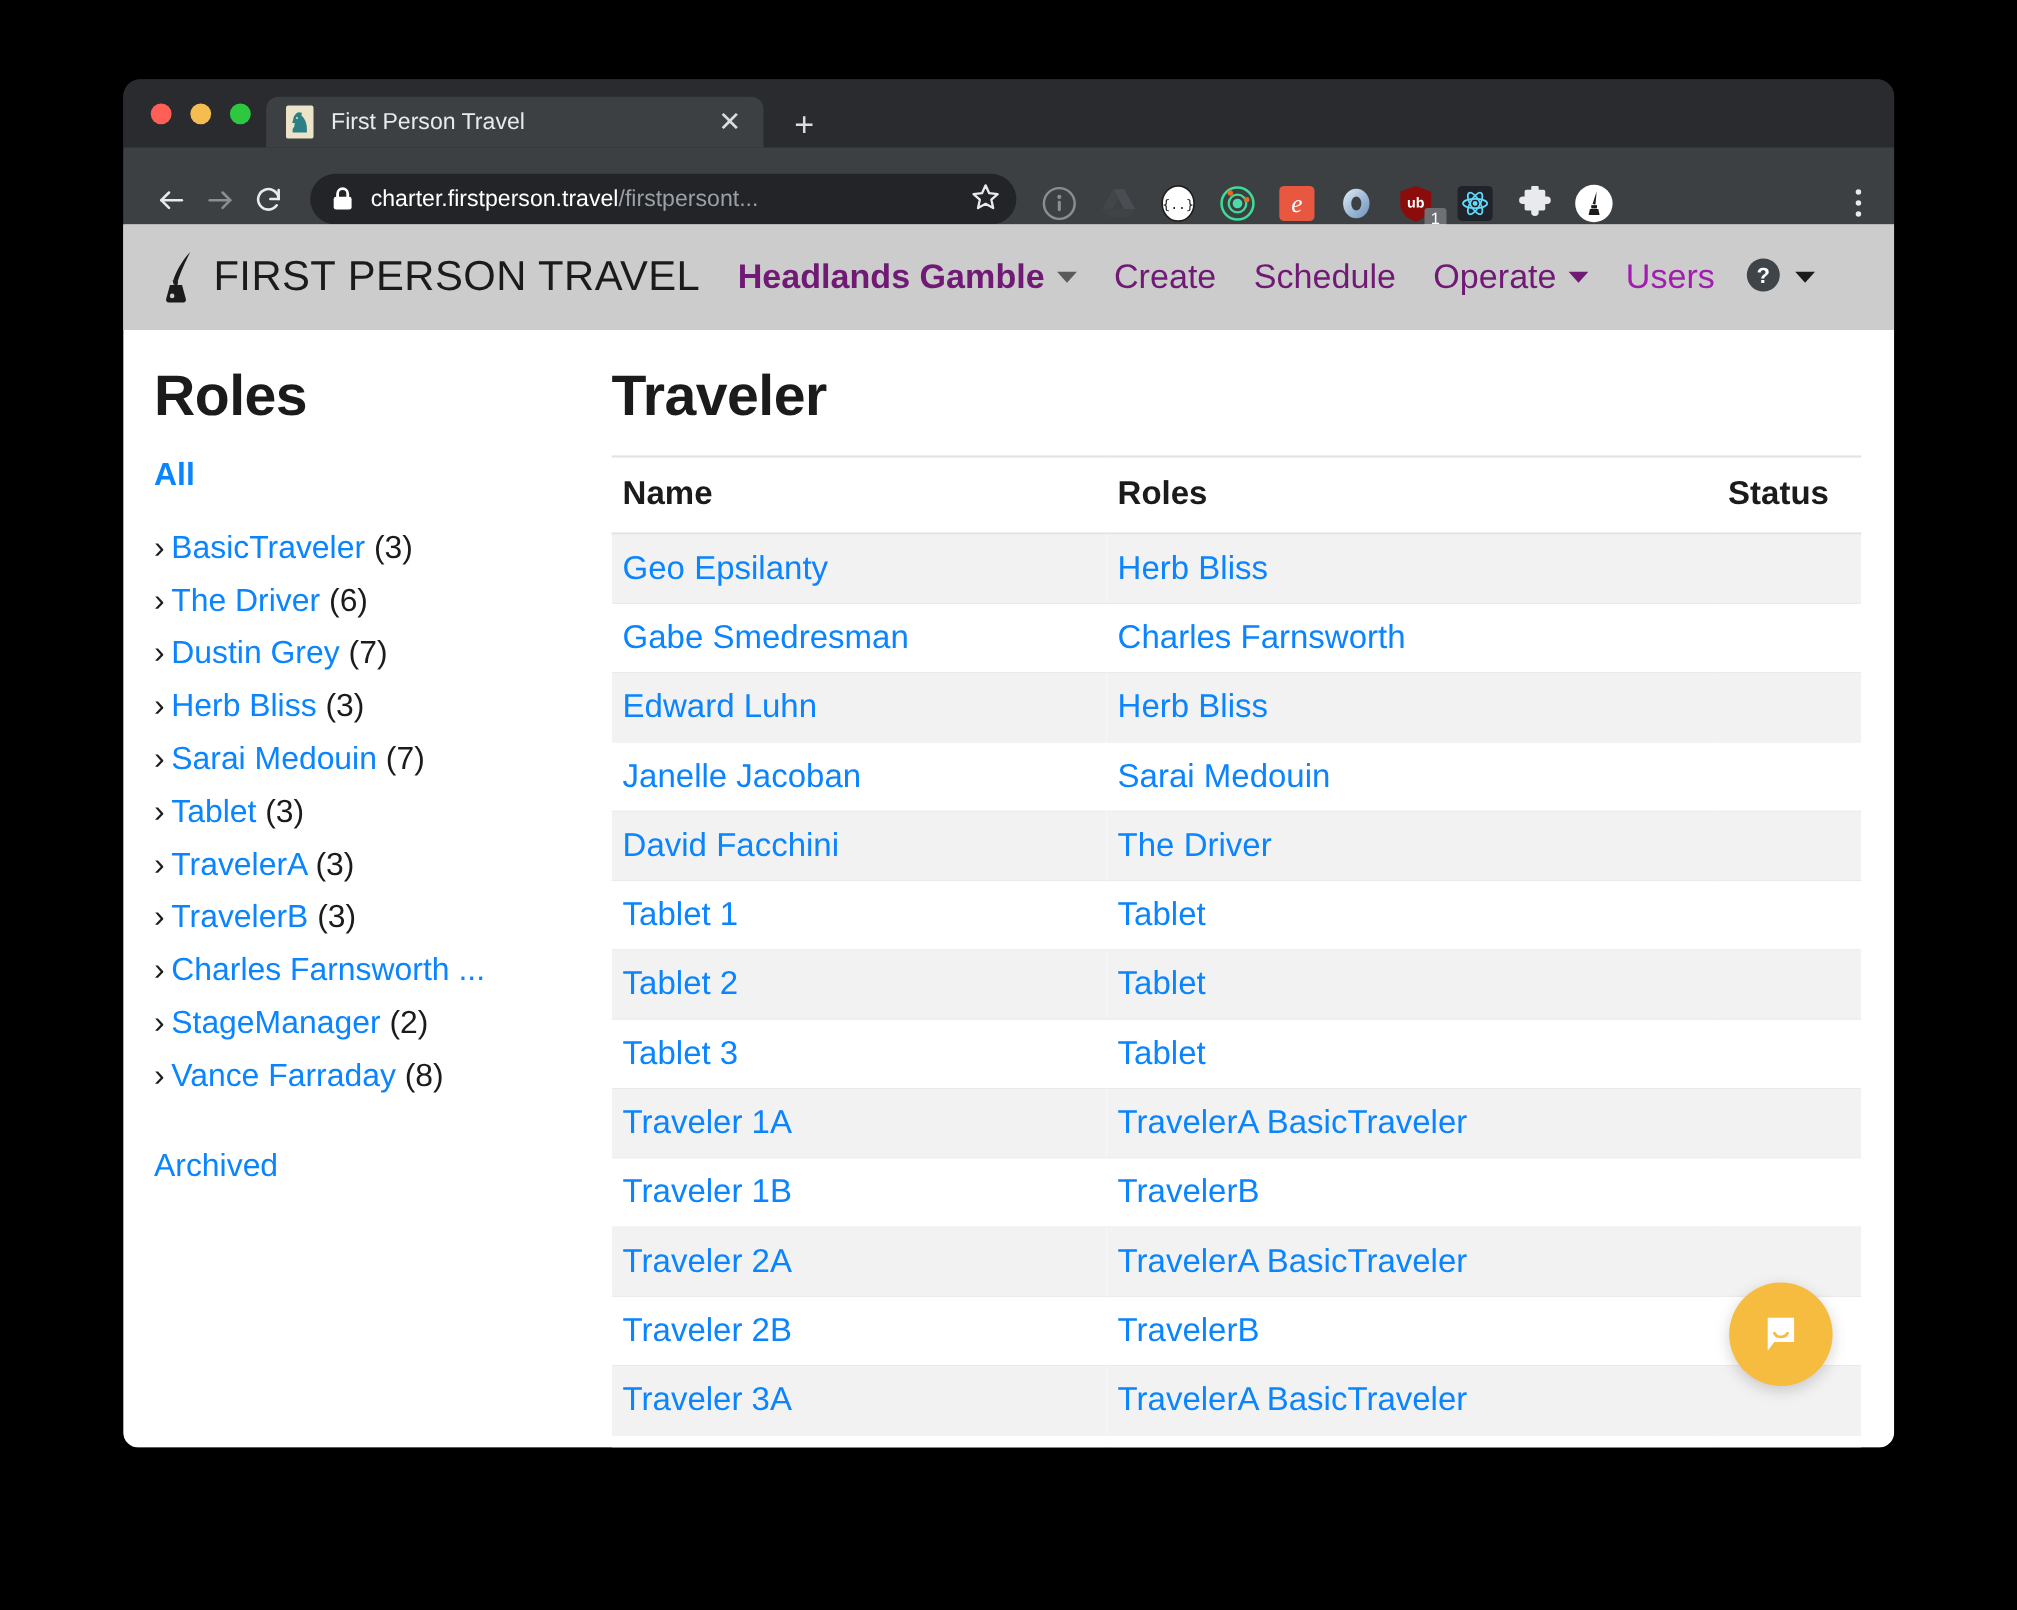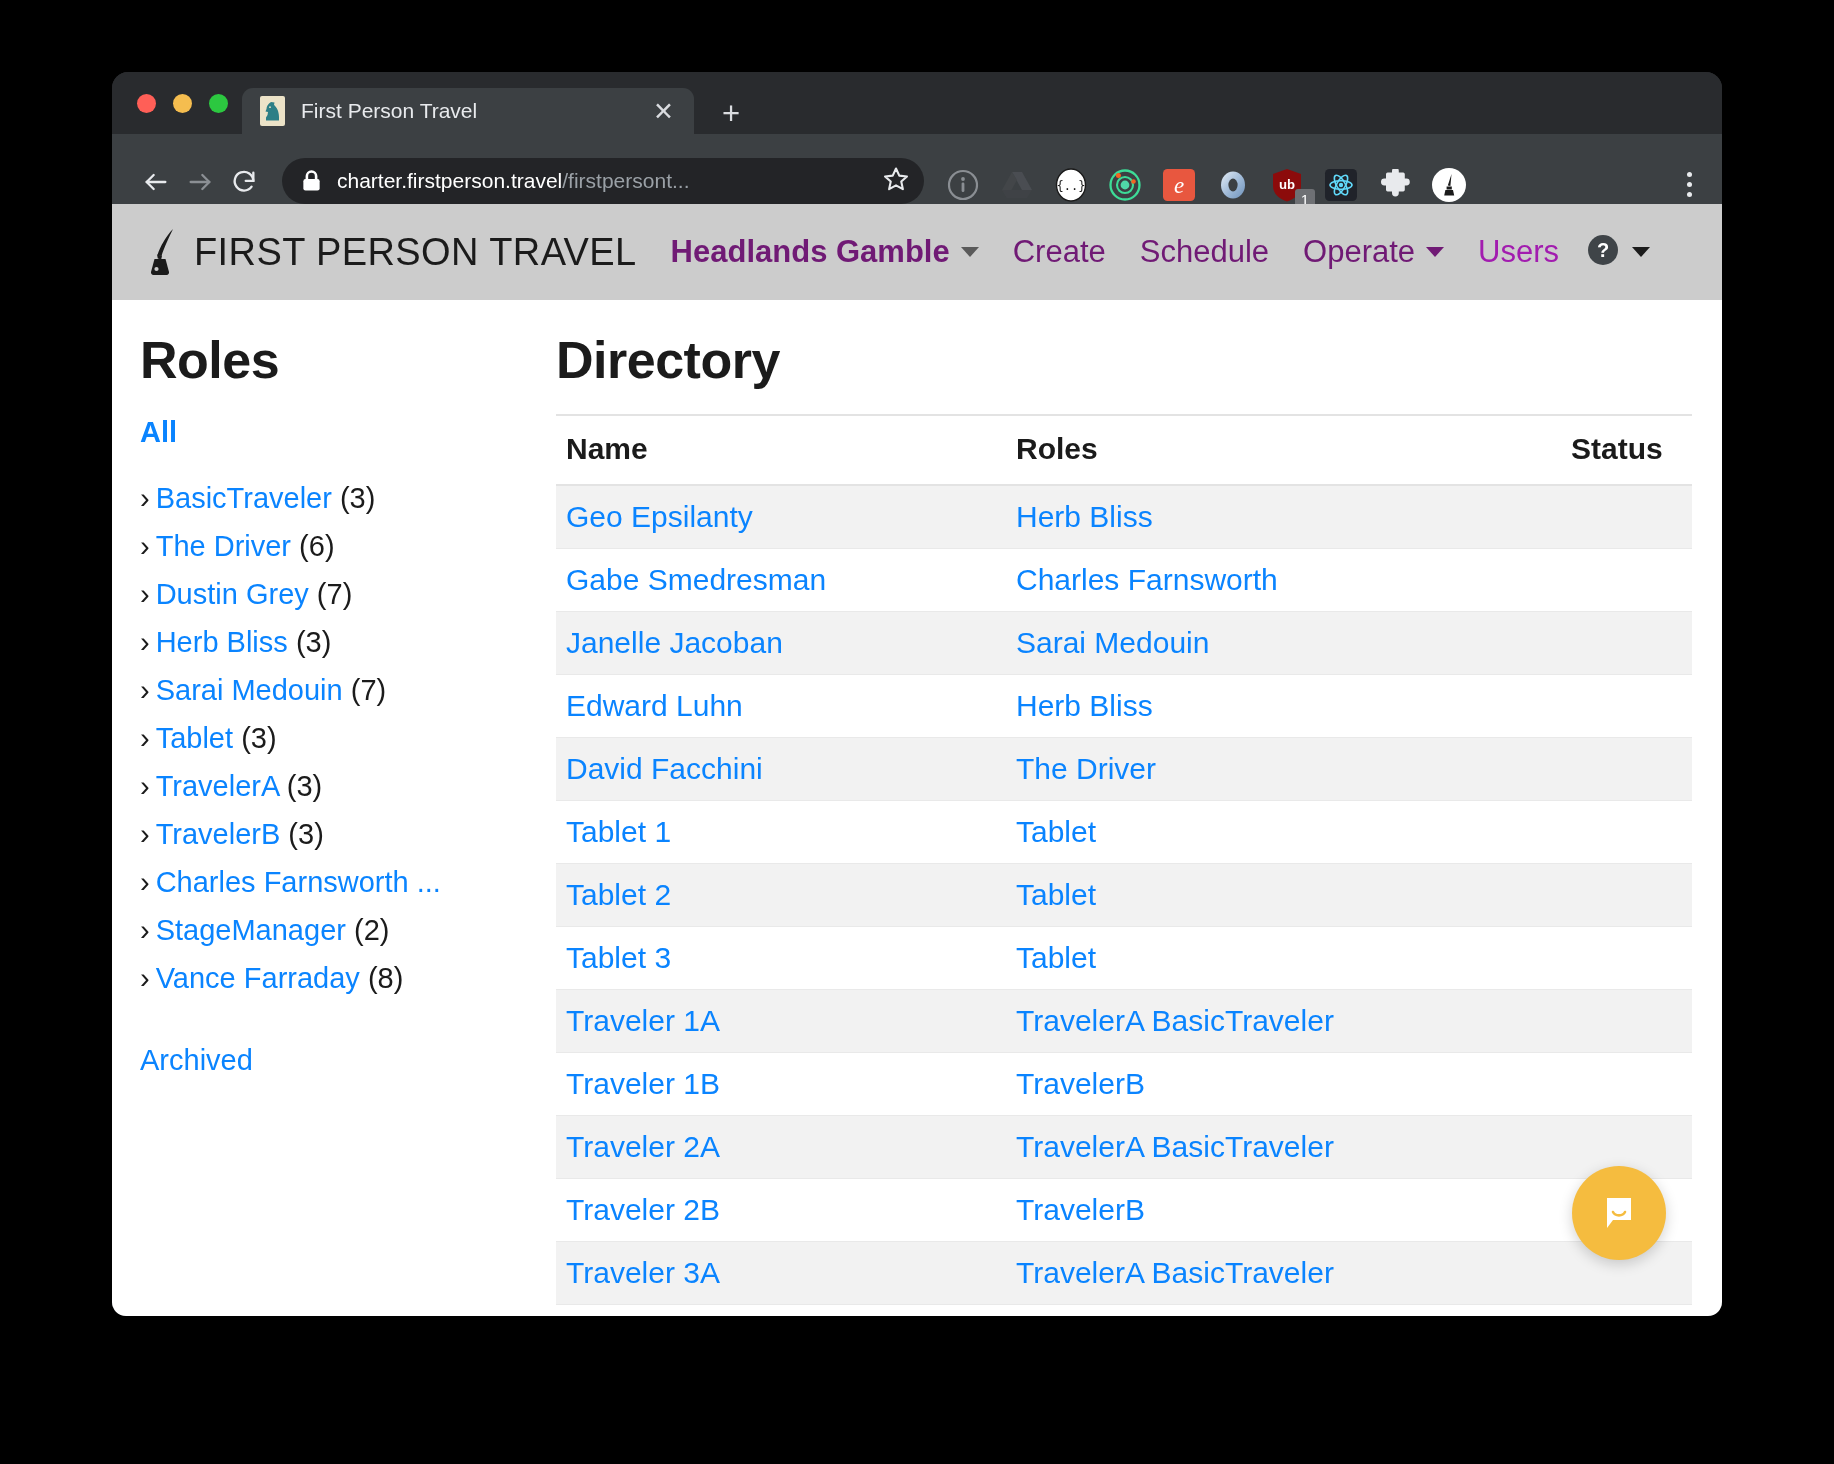--- a/index.html
+++ b/index.html
@@ -579,21 +579,21 @@
           <span class="role-chevron">›</span><span class="role-name">StageManager</span> <span class="role-count">(2)</span>
         </div>
         <div class="role-item">
           <span class="role-chevron">›</span><span class="role-name">Vance Farraday</span> <span class="role-count">(8)</span>
         </div>
 
         <a id="roles-archived">Archived</a>
       </div>
 
       <div id="directory-panel">
-        <div id="directory-title">Directory</div>
+        <div id="directory-title">Traveler</div>
 
         <table id="directory-table">
           <thead>
             <tr>
               <th class="col-name">Name</th>
               <th class="col-roles">Roles</th>
               <th class="col-status">Status</th>
             </tr>
           </thead>
           <tbody>
@@ -601,27 +601,27 @@
               <td>Geo Epsilanty</td>
               <td>Herb Bliss</td>
               <td></td>
             </tr>
             <tr>
               <td>Gabe Smedresman</td>
               <td>Charles Farnsworth</td>
               <td></td>
             </tr>
             <tr>
+              <td>Edward Luhn</td>
+              <td>Herb Bliss</td>
+              <td></td>
+            </tr>
+            <tr>
               <td>Janelle Jacoban</td>
               <td>Sarai Medouin</td>
-              <td></td>
-            </tr>
-            <tr>
-              <td>Edward Luhn</td>
-              <td>Herb Bliss</td>
               <td></td>
             </tr>
             <tr>
               <td>David Facchini</td>
               <td>The Driver</td>
               <td></td>
             </tr>
             <tr>
               <td>Tablet 1</td>
               <td>Tablet</td>

